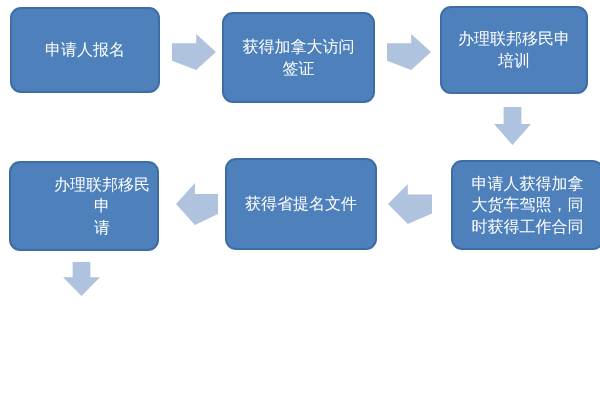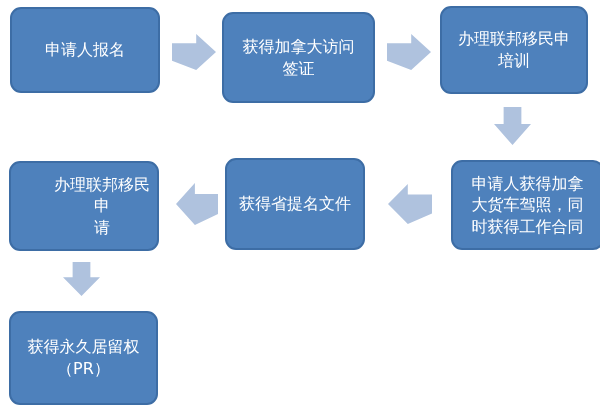--- a/index.html
+++ b/index.html
@@ -41,21 +41,21 @@
   }
   .arrow.right { clip-path: polygon(0% 26%, 55% 26%, 55% 0%, 100% 50%, 55% 100%, 0% 74%); }
   .arrow.left  { clip-path: polygon(100% 26%, 45% 26%, 45% 0%, 0% 50%, 45% 100%, 100% 74%); }
   .arrow.down  { clip-path: polygon(26% 0%, 74% 0%, 74% 45%, 100% 45%, 50% 100%, 0% 45%, 26% 45%); }
 
   
   .b1 { left: 10px;  top: 7px;   width: 150px; height: 86px; }
   .b2 { left: 222px; top: 12px;   width: 153px; height: 91px; }
   .b3 { left: 440px; top: 6px;   width: 148px; height: 88px; }
   .b4 { left: 439px; top: 160px; width: 153px; height: 90px; margin-left: 12px; }
-  .b5 { left: 225px; top: 158px; width: 140px; height: 92px; }
+  .b5 { left: 225px; top: 158px; width: 152px; height: 92px; }
   .b6 { left: 9px;   top: 161px; width: 150px; height: 90px; padding-left: 40px; }
   .b7 { left: 9px;   top: 311px; width: 149px; height: 94px; }
 
   
   .a1 { left: 172px; top: 34px;  width: 44px; height: 36px; }
   .a2 { left: 387px; top: 34px;  width: 44px; height: 36px; }
   .a3 { left: 494px; top: 107px; width: 37px; height: 38px; }
   .a4 { left: 388px; top: 184px; width: 44px; height: 40px; }
   .a5 { left: 176px; top: 183px; width: 42px; height: 42px; }
   .a6 { left: 63px;  top: 262px; width: 37px; height: 34px; }
@@ -81,16 +81,14 @@
 时获得工作合同</div>
   <div class="arrow left a4"></div>
 
   <div class="box b5">获得省提名文件</div>
   <div class="arrow left a5"></div>
 
   <div class="box b6">办理联邦移民申
 请</div>
   <div class="arrow down a6"></div>
 
-  <div class="box b7">获得永久居留权
-（PR）</div>
 
 </div>
 
 </body></html>

